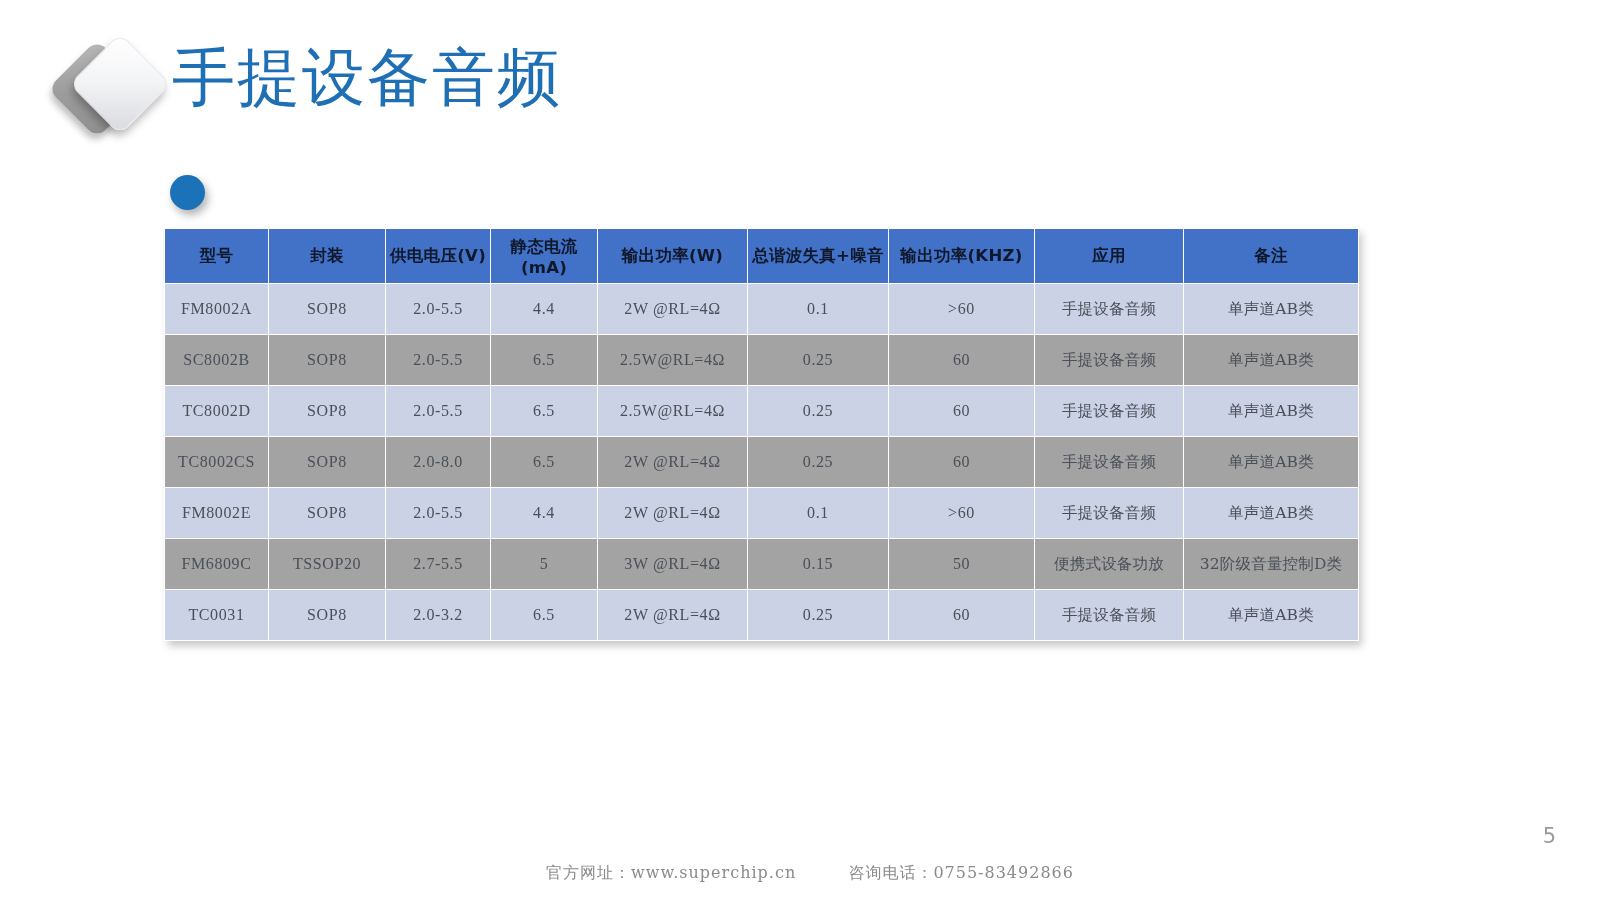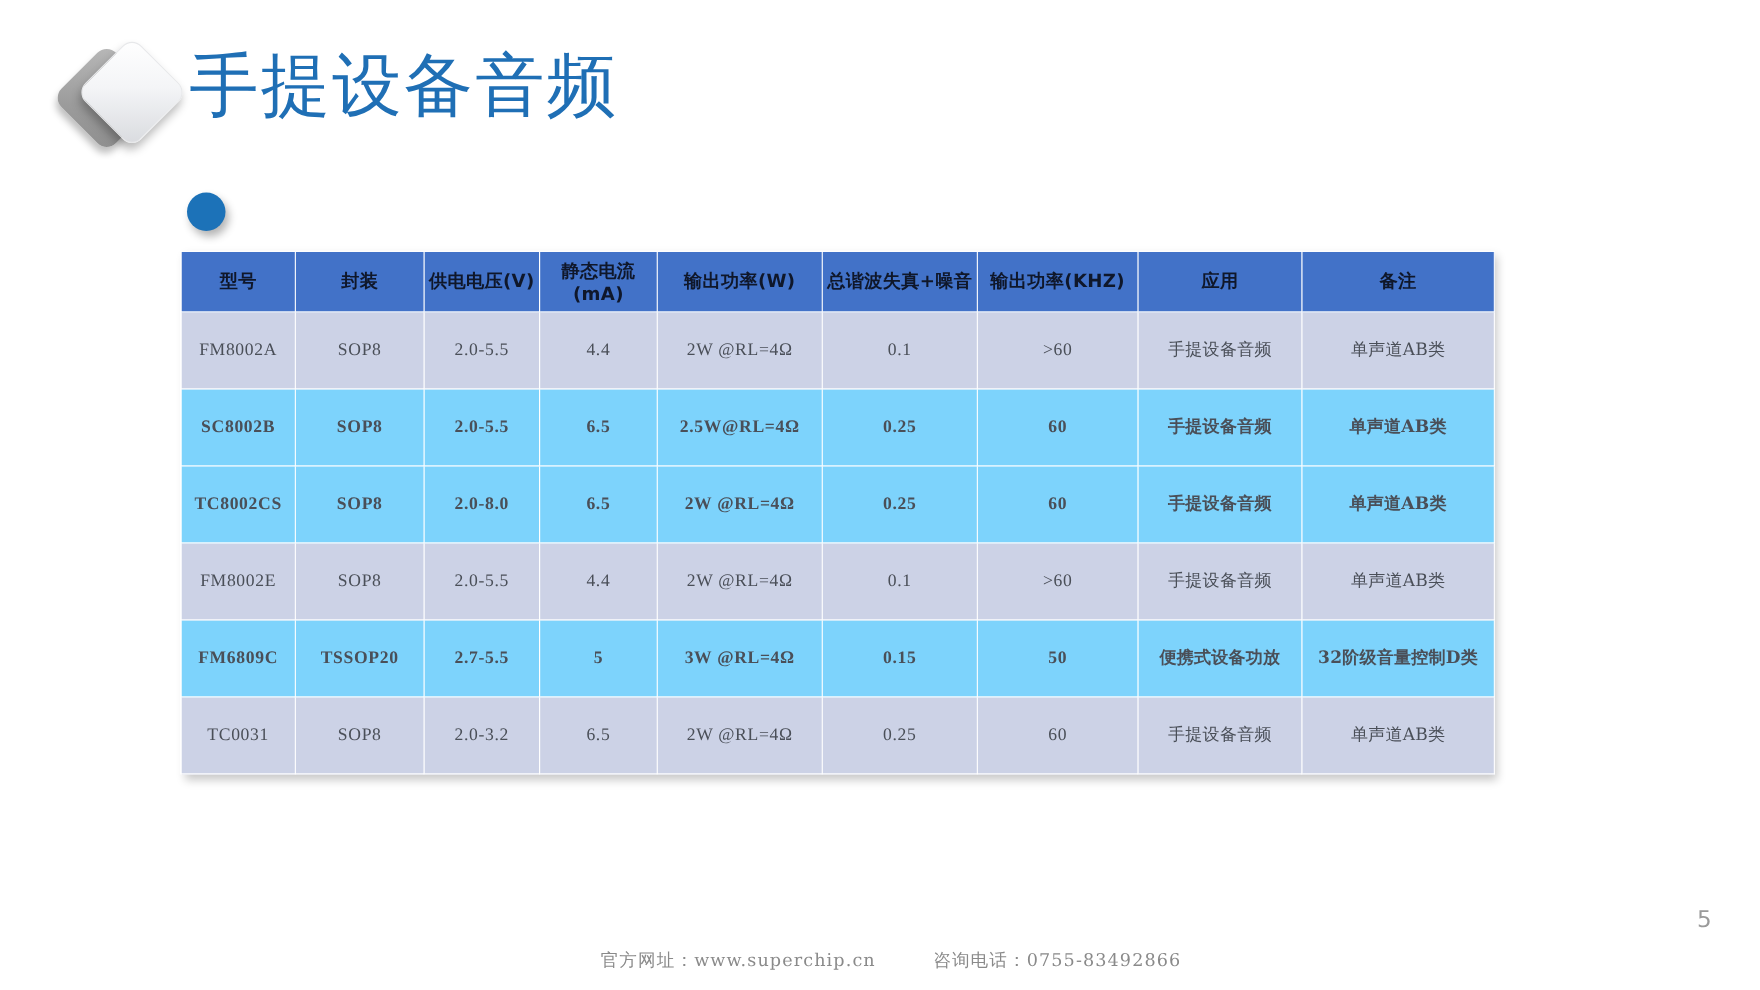--- a/index.html
+++ b/index.html
@@ -99,23 +99,23 @@
   table.spec thead th {
     background: #4272c8;
     color: #0f172a;
     height: 54px;
     font-size: 16.5px;
     font-weight: bold;
     font-family: "DejaVu Sans", "Liberation Sans", sans-serif;
     letter-spacing: 0.3px;
     border-color: #ffffff;
   }
-  table.spec tbody tr { height: 70px; }
+  table.spec tbody tr { height: 51px; }
   table.spec tbody tr.odd  td { background: #ccd2e6; }
-  table.spec tbody tr.even td { background: #7dd3fc; font-weight: bold; }
+  table.spec tbody tr.even td { background: #a3a3a3; }
   table.spec tbody td {
     font-size: 16px;
     font-family: "Liberation Serif", "DejaVu Serif", serif;
     letter-spacing: 0.6px;
   }
   table.spec tbody td.cjk {
     font-family: "DejaVu Serif", "Liberation Serif", serif;
     letter-spacing: 0.2px;
     font-size: 15.5px;
   }
@@ -211,20 +211,31 @@
           <td>SC8002B</td>
           <td>SOP8</td>
           <td>2.0-5.5</td>
           <td>6.5</td>
           <td>2.5W@RL=4Ω</td>
           <td>0.25</td>
           <td>60</td>
           <td class="cjk">手提设备音频</td>
           <td class="cjk">单声道AB类</td>
         </tr>
+        <tr class="odd">
+          <td>TC8002D</td>
+          <td>SOP8</td>
+          <td>2.0-5.5</td>
+          <td>6.5</td>
+          <td>2.5W@RL=4Ω</td>
+          <td>0.25</td>
+          <td>60</td>
+          <td class="cjk">手提设备音频</td>
+          <td class="cjk">单声道AB类</td>
+        </tr>
         <tr class="even">
           <td>TC8002CS</td>
           <td>SOP8</td>
           <td>2.0-8.0</td>
           <td>6.5</td>
           <td>2W @RL=4Ω</td>
           <td>0.25</td>
           <td>60</td>
           <td class="cjk">手提设备音频</td>
           <td class="cjk">单声道AB类</td>

